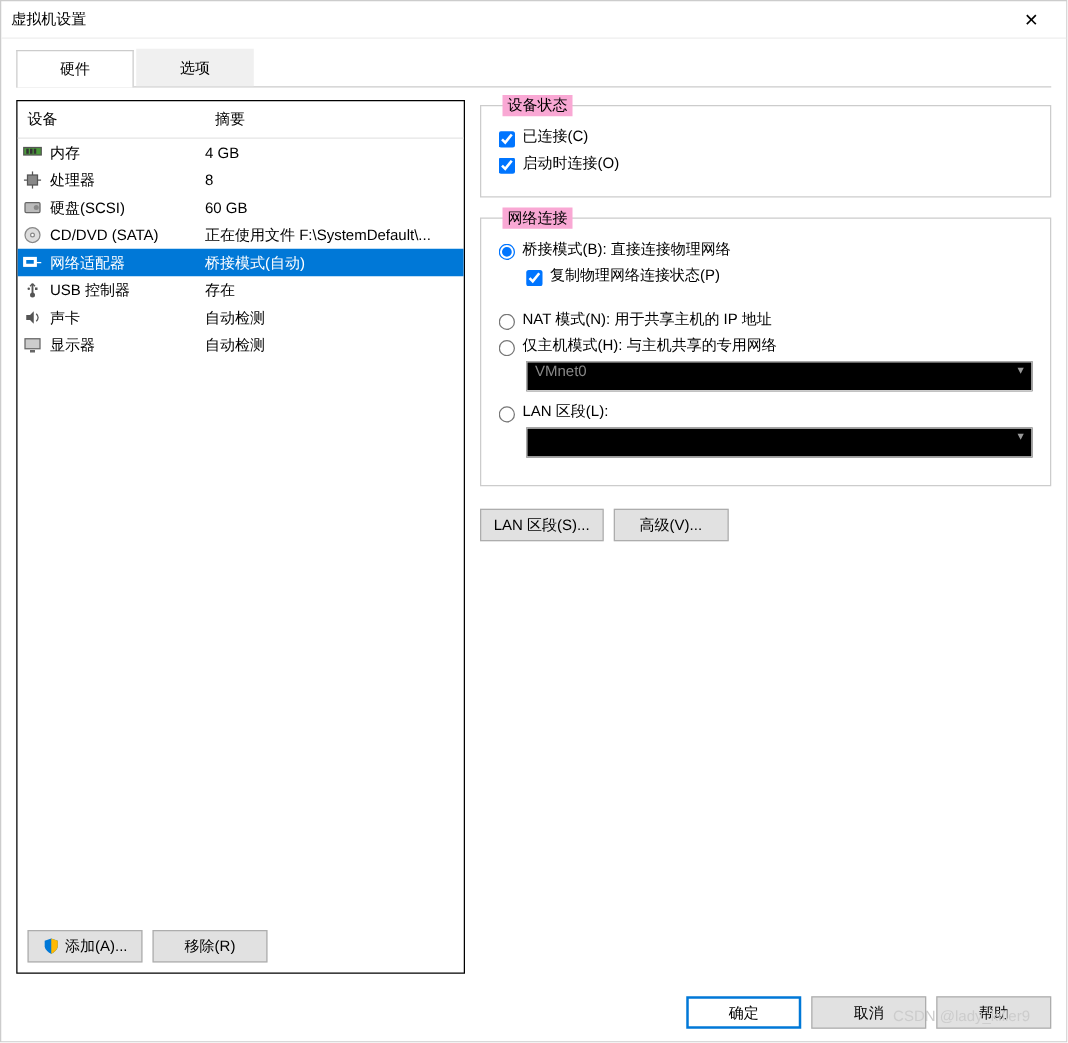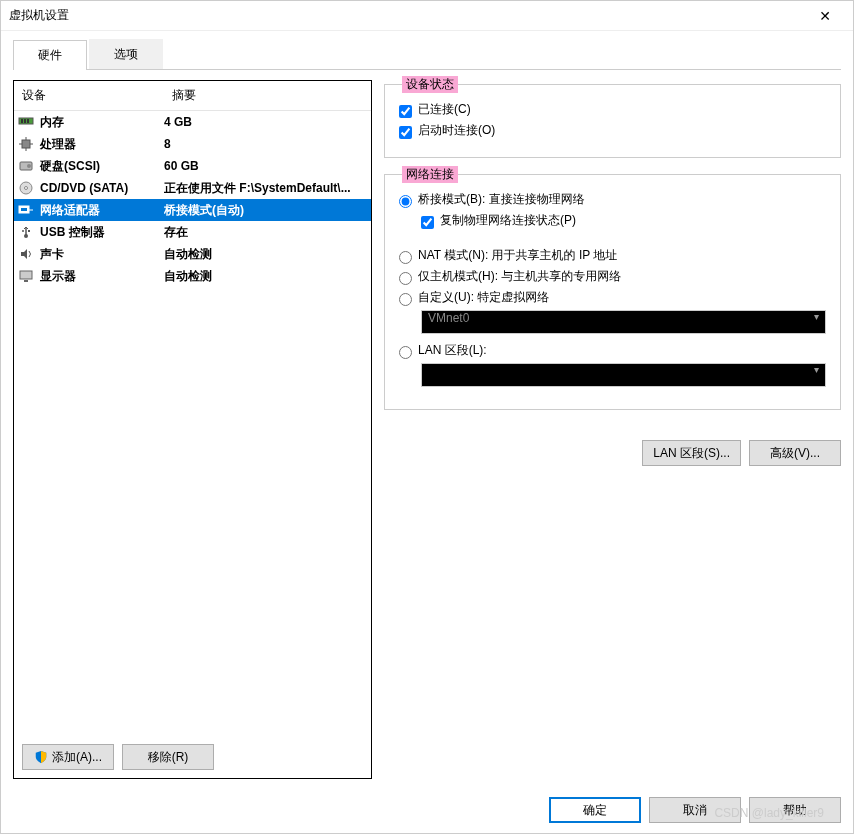--- a/index.html
+++ b/index.html
@@ -3,47 +3,47 @@
 <meta charset="utf-8">
 <style>
 * { box-sizing: border-box; font-family: "Microsoft YaHei", "Segoe UI", Tahoma, sans-serif; font-size: 12px; }
 body { margin: 0; background: #fff; }
 .window { width: 854px; height: 834px; border: 1px solid #ccc; display: flex; flex-direction: column; background: #fff; }
 .titlebar { height: 30px; display: flex; align-items: center; padding: 0 8px; border-bottom: 1px solid #eee; }
 .titlebar .title { flex: 1; }
 .titlebar .close { width: 40px; text-align: center; font-size: 14px; cursor: pointer; }
 .content { flex: 1; display: flex; flex-direction: column; padding: 8px 12px; }
 .tabs { display: flex; border-bottom: 1px solid #ccc; }
-.tab { padding: 6px 24px; border: 1px solid transparent; border-bottom: none; cursor: pointer; background: #f0f0f0; margin-right: 2px; }
+.tab { padding: 6px 34px; border: 1px solid transparent; border-bottom: none; cursor: pointer; background: #f0f0f0; margin-right: 2px; }
 .tab.active { background: #fff; border-color: #ccc; position: relative; top: 1px; }
 .panels { flex: 1; display: flex; gap: 12px; padding-top: 10px; }
 .left-panel { width: 359px; border: 1px solid #000000; display: flex; flex-direction: column; }
 .dev-table { flex: 1; overflow: hidden; }
 .dev-header { display: flex; border-bottom: 1px solid #e5e5e5; }
 .dev-header > div { padding: 6px 8px; }
 .col-dev { width: 150px; }
 .col-sum { flex: 1; }
-.dev-row { display: flex; align-items: center; height: 22px; cursor: pointer; font-weight: bold; }
+.dev-row { display: flex; align-items: center; height: 22px; cursor: pointer; }
 .dev-row.selected { background: #0078d7; color: #fff; }
 .dev-row .icon-cell { width: 24px; display: flex; align-items: center; justify-content: center; }
 .dev-row .name-cell { width: 126px; padding-left: 2px; white-space: nowrap; overflow: hidden; text-overflow: ellipsis; }
 .dev-row .sum-cell { flex: 1; white-space: nowrap; overflow: hidden; text-overflow: ellipsis; }
 .left-buttons { display: flex; justify-content: flex-start; gap: 8px; padding: 8px; }
 .btn { min-width: 92px; height: 26px; border: 1px solid #adadad; background: #e1e1e1; cursor: pointer; display: inline-flex; align-items: center; justify-content: center; gap: 4px; padding: 0 10px; }
 .btn.primary { border: 2px solid #0078d7; background: #fff; }
 .right-panel { flex: 1; display: flex; flex-direction: column; gap: 12px; }
 .group { border: 1px solid #ccc; padding: 12px 14px 14px; position: relative; margin-top: 4px; }
 .group-title { position: absolute; top: -9px; left: 17px; background: #f9a8d4; padding: 0 4px; }
 .check-row, .radio-row { display: flex; align-items: flex-end; gap: 6px; margin: 4px 0; }
 .radio-row input[type=radio] { margin: 0; }
 .check-row input[type=checkbox] { margin: 0; }
 .indent { margin-left: 22px; }
 .select-box { width: 100%; height: 24px; border: 1px solid #ccc; background: #000000; color: #888; padding: 0 6px; display: flex; align-items: flex-start; justify-content: space-between; margin-top: 4px; margin-bottom: 8px; }
 .select-box .arrow { font-size: 10px; color: #999; }
-.right-buttons { display: flex; justify-content: flex-end; gap: 8px; margin-top: 18px; }
+.right-buttons { display: flex; gap: 8px; margin-top: 6px; }
 .footer { display: flex; justify-content: flex-end; gap: 8px; padding: 10px 12px; }
 .watermark { position: absolute; right: 30px; bottom: 14px; color: #ccc; font-size: 12px; pointer-events: none; }
 .shield { width: 14px; height: 14px; display: inline-block; }
 svg { display: block; }
 </style>
 </head>
 <body>
 
 <div class="window">
   <div class="titlebar">
@@ -198,24 +198,20 @@
             <span>复制物理网络连接状态(P)</span>
           </label>
           <div style="height:10px"></div>
           <label class="radio-row">
             <input type="radio" name="net" style="">
             <span>NAT 模式(N): 用于共享主机的 IP 地址</span>
           </label>
           <label class="radio-row">
             <input type="radio" name="net" style="">
             <span>仅主机模式(H): 与主机共享的专用网络</span>
-          </label>
-          <label class="radio-row">
-            <input type="radio" name="net" style="">
-            <span>自定义(U): 特定虚拟网络</span>
           </label>
           <div class="indent">
             <div class="select-box">
               <span>VMnet0</span>
               <span class="arrow">▾</span>
             </div>
           </div>
           <label class="radio-row">
             <input type="radio" name="net" style="">
             <span>LAN 区段(L):</span>

